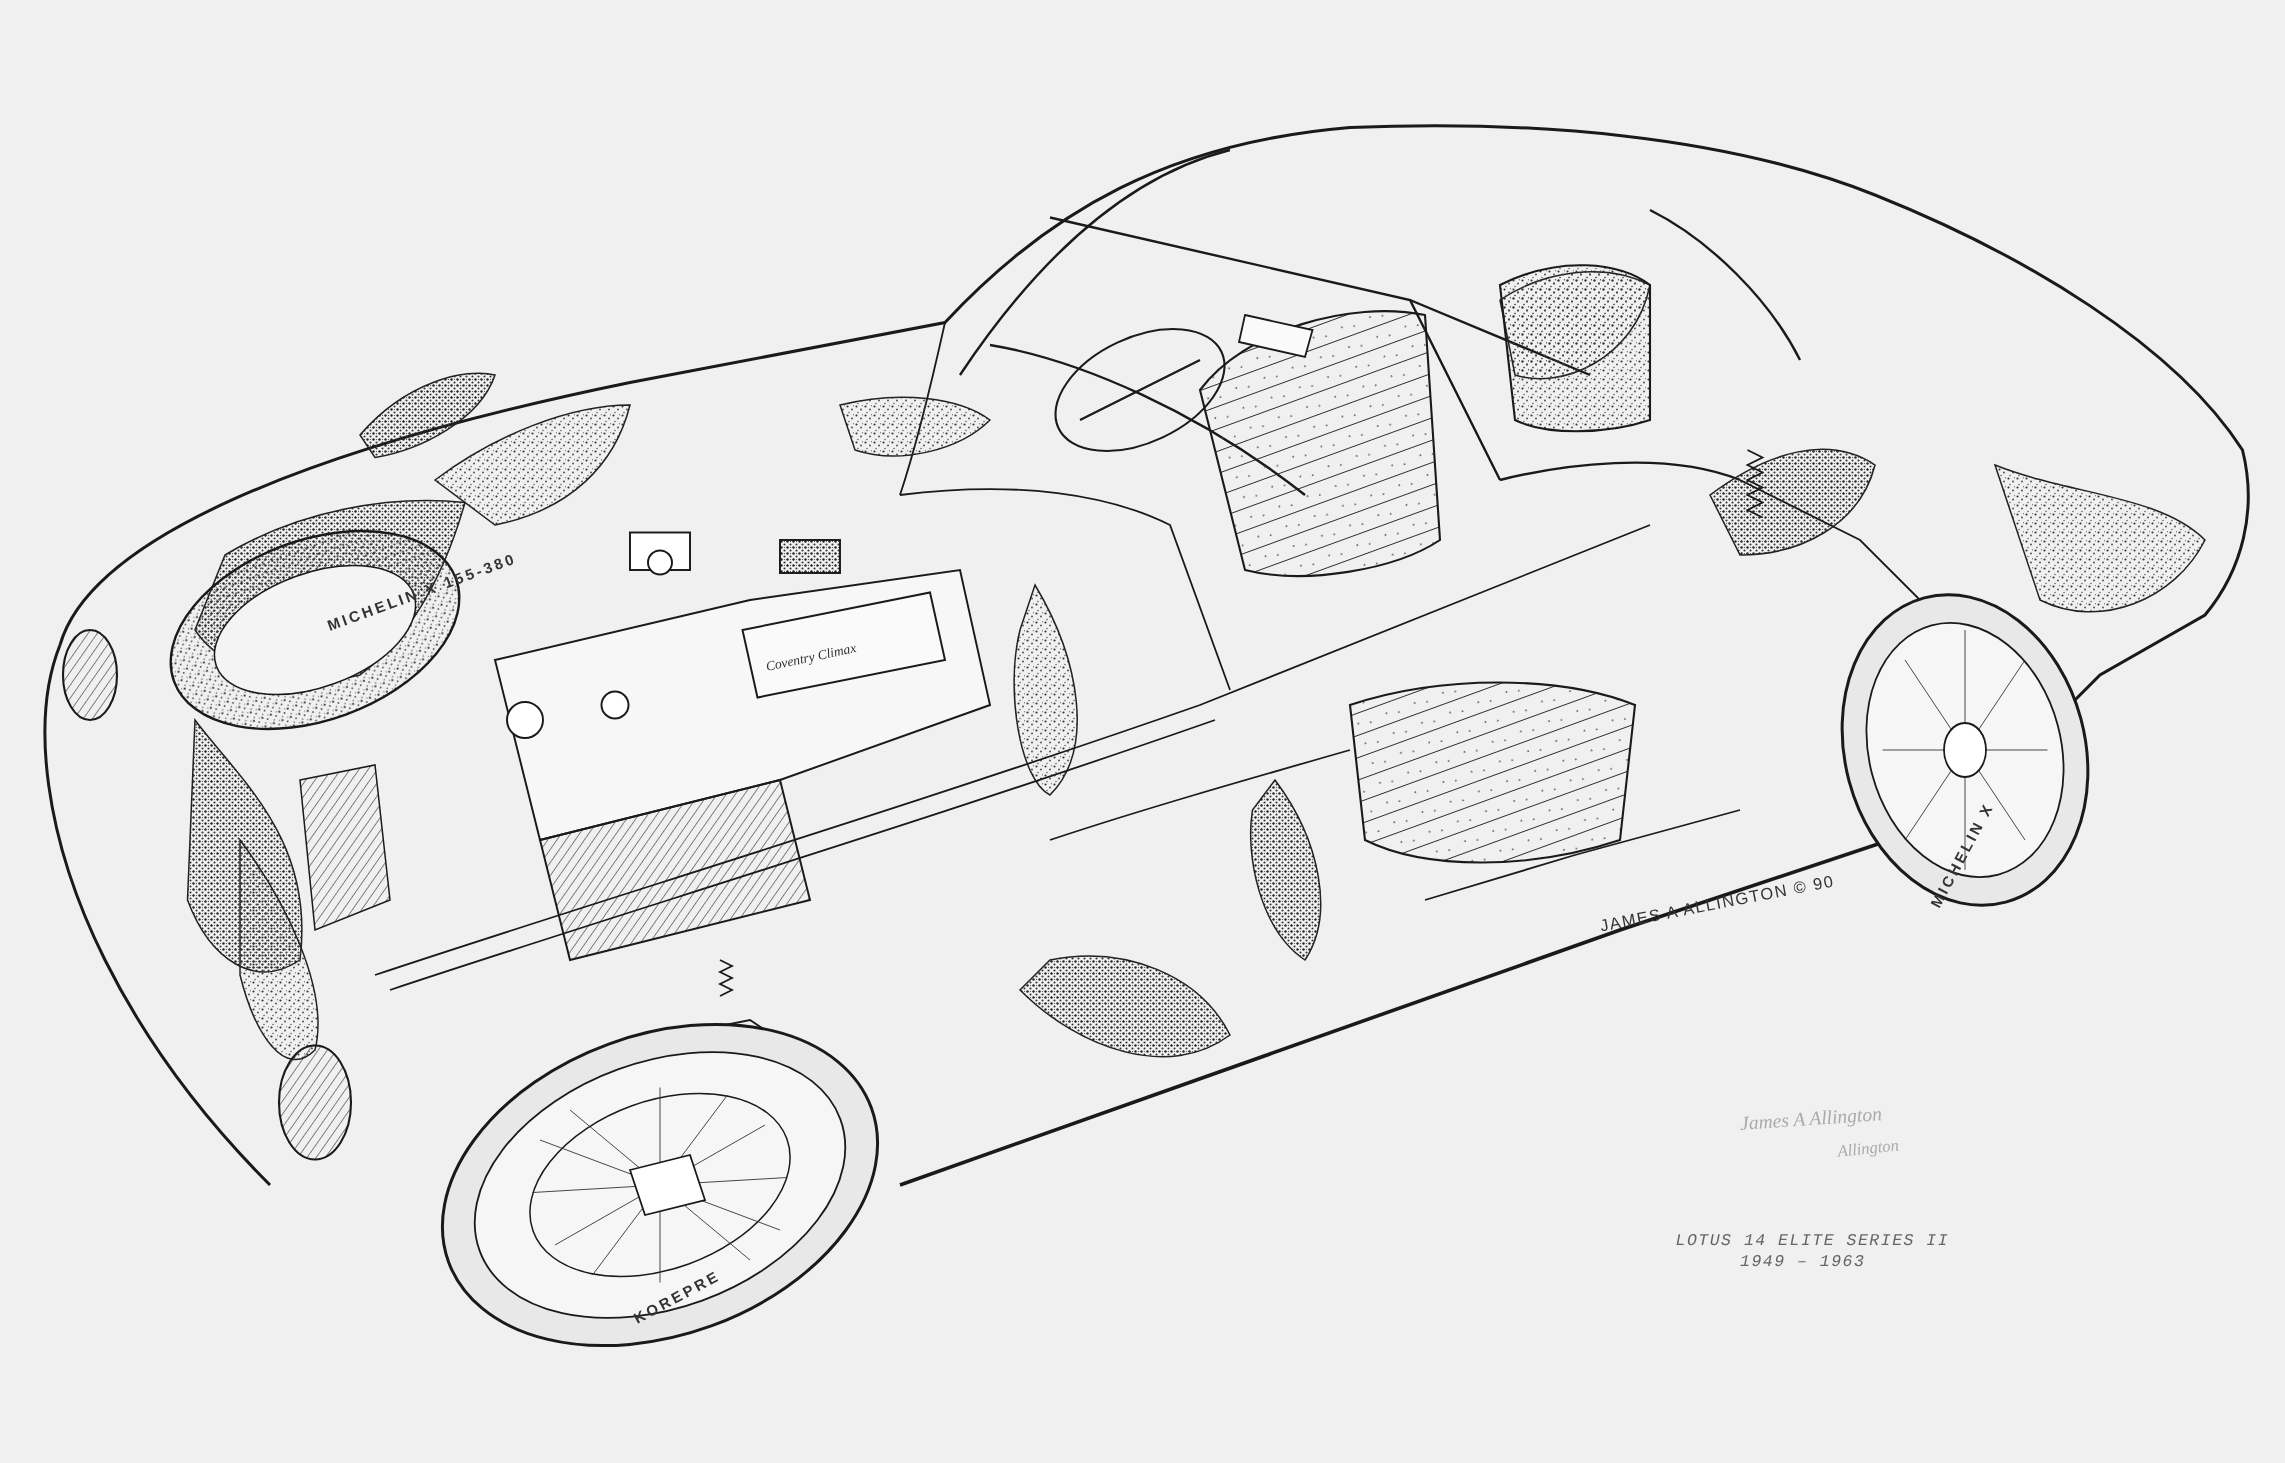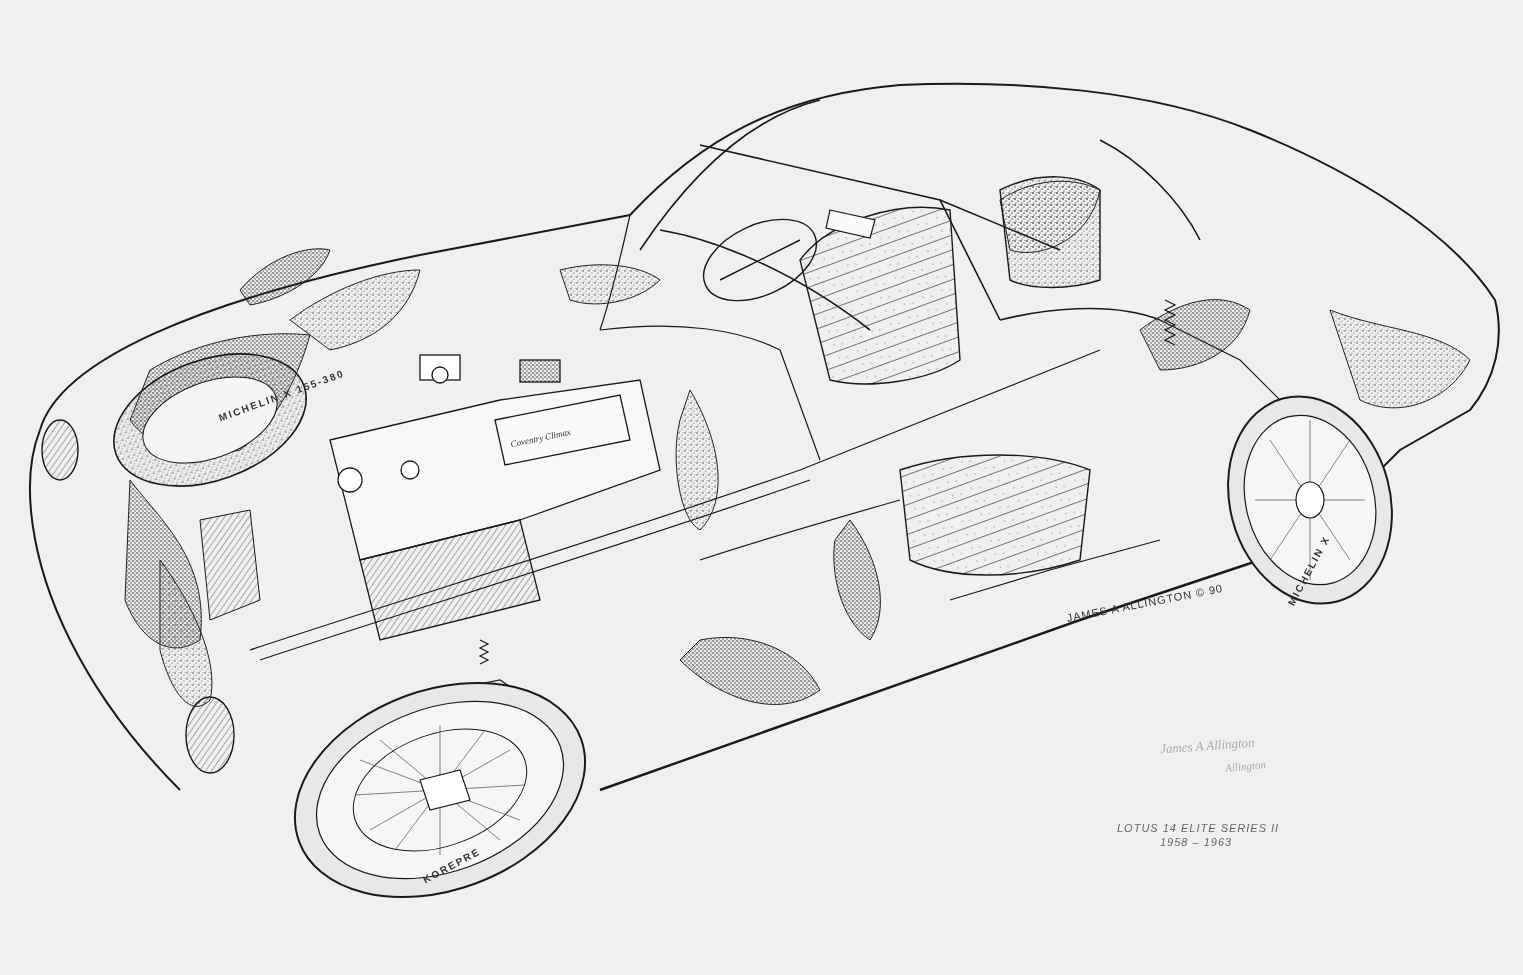--- a/index.html
+++ b/index.html
@@ -5,21 +5,21 @@
   html, body { margin: 0; padding: 0; }
   body {
     width: 1523px; height: 975px; overflow: hidden;
     background: #f0f0f0;
     font-family: "Liberation Serif", serif;
     position: relative;
   }
   .canvas { position: absolute; left: 0; top: 0; width: 1523px; height: 975px; }
   .label {
     position: absolute; color: #555; font-style: italic;
-    font-family: Liberation Sans, sans-serif; letter-spacing: 1px;
+    font-family: Liberation Mono, monospace; letter-spacing: 1px;
   }
   .title-line { left: 1117px; top: 822px; font-size: 11px; color:#666; }
   .years-line { left: 1160px; top: 836px; font-size: 11px; color:#666; }
   .credit {
     position: absolute; left: 1068px; top: 612px; font-size: 11px; color:#333;
     letter-spacing: 1px; transform: rotate(-11deg); transform-origin: left bottom;
     font-family: "Liberation Sans", sans-serif;
   }
   .sig { position:absolute; font-family:"Liberation Serif", serif; font-style: italic; color:#aaa; font-size:13px; }
   .sig1 { left: 1160px; top: 738px; transform: rotate(-4deg); }
@@ -174,13 +174,13 @@
 <div class="tyre-text tyre-rear">MICHELIN X</div>
 <div class="tyre-text tyre-front-bottom">KOREPRE</div>
 <div class="engine-text">Coventry Climax</div>
 
 <div class="credit">JAMES A ALLINGTON © 90</div>
 
 <div class="sig sig1">James A Allington</div>
 <div class="sig sig2">Allington</div>
 
 <div class="label title-line">LOTUS 14 ELITE SERIES II</div>
-<div class="label years-line">1958 – 1963</div>
+<div class="label years-line">1949 – 1963</div>
 
 </body></html>

